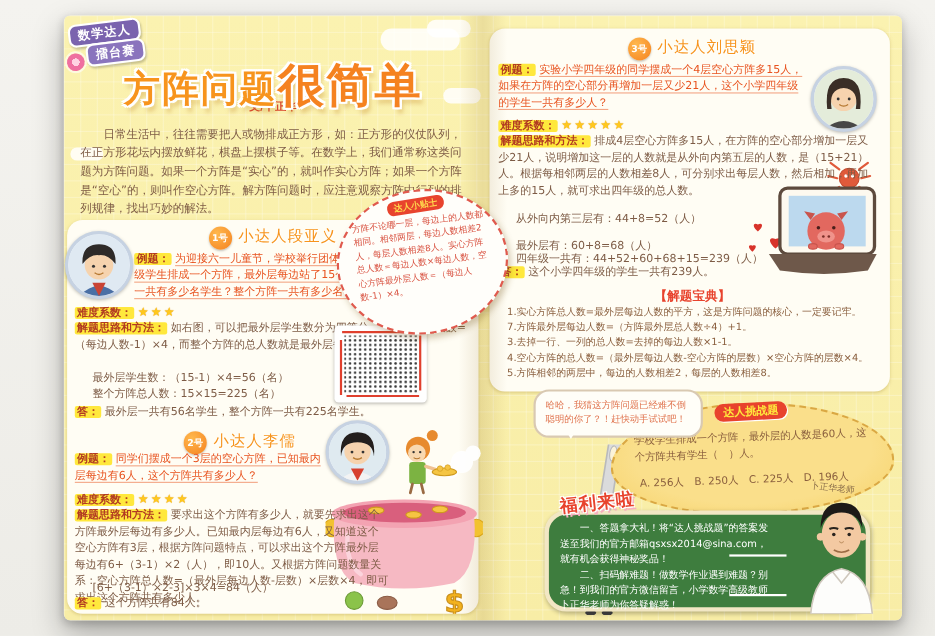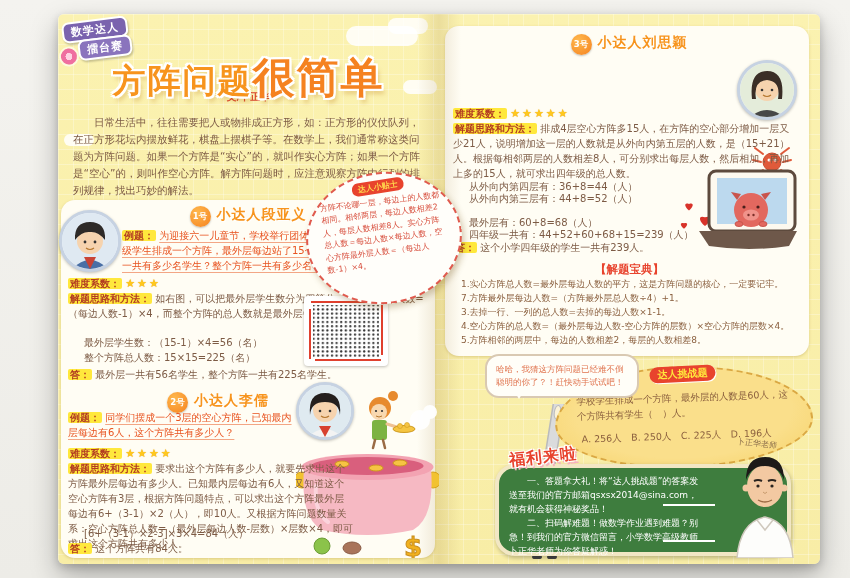--- a/index.html
+++ b/index.html
@@ -36,21 +36,21 @@
   .byline{position:absolute;top:76px;left:0;width:100%;text-align:center;font-size:10px;color:#d9452e;font-weight:bold}
   .intro{position:absolute;top:100px;left:15px;right:12px;font-size:10.5px;line-height:1.62;color:#7d5b45}
   .intro p{margin:0;text-indent:2em}
   
   .panel{position:absolute;background:#fffdf4;border-radius:14px;box-shadow:0 1px 3px rgba(170,140,60,.35)}
   
   .sec-head{position:absolute;display:flex;align-items:flex-start;gap:6px;justify-content:center;z-index:2}
   .num-badge{width:21px;height:21px;border-radius:50%;background:radial-gradient(circle at 35% 30%,#ffb84d,#f58220);
     color:#fff;font-size:8.5px;font-weight:bold;display:flex;align-items:center;justify-content:center;
     box-shadow:0 1px 2px rgba(0,0,0,.25);flex:0 0 auto}
-  .sec-name{color:#f7941d;font-weight:bold;font-size:14px;letter-spacing:1px;text-shadow:1px 1px 0 #fff}
+  .sec-name{color:#f7941d;font-weight:normal;font-size:14px;letter-spacing:1px;text-shadow:1px 1px 0 #fff}
   .lbl{background:#ffe83c;color:#b23b22;font-weight:bold;padding:0 2px;border-radius:2px}
   .ex{color:#e8531f;text-decoration:underline;text-decoration-color:#f3a685;text-underline-offset:3px}
   .bd{color:#7d5b45}
   .stars{color:#ffc81e;font-size:11px;letter-spacing:2px;text-shadow:0 0 1px #d98e00,1px 1px 0 #fff}
   .txt{position:absolute;font-size:10px;line-height:1.5;z-index:2}
   .calcline{position:absolute;font-size:10px;color:#7d5b45;z-index:2;white-space:nowrap}
   
   .photo{position:absolute;border-radius:50%;overflow:hidden;border:3px solid #c6d2e2;
     box-shadow:0 1px 3px rgba(0,0,0,.25);background:#eef3f8;z-index:3}
   
@@ -258,29 +258,32 @@
       <svg viewBox="0 0 54 54" width="54" height="54">
         <rect width="54" height="54" fill="#e4ecda"></rect>
         <path d="M10 54 Q27 40 44 54 Z" fill="#474747"></path>
         <circle cx="27" cy="26" r="12" fill="#f6d3ae"></circle>
         <path d="M12 36 Q9 8 27 8 Q45 8 42 36 L38 36 Q41 18 27 17 Q13 18 16 36 Z" fill="#3a2e26"></path>
         <circle cx="22" cy="27" r="1.3" fill="#333"></circle>
           <circle cx="32" cy="27" r="1.3" fill="#333"></circle>
         <path d="M23 32 Q27 35 31 32" stroke="#b5772f" stroke-width="1.2" fill="none"></path>
       </svg>
     </div>
+    <div class="txt" style="left:14px;top:42px;width:278px">
+      <span class="lbl">例题：</span>
+      <span class="ex">实验小学四年级的同学摆成一个4层空心方阵多15人，如果在方阵的空心部分再增加一层又少21人，这个小学四年级的学生一共有多少人？</span>
+    </div>
     <div class="txt" style="left:14px;top:92px">
       <span class="lbl">难度系数：</span>
       <span class="stars">★★★★★</span>
     </div>
     <div class="txt bd" style="left:14px;top:107px;width:342px">
       <span class="lbl">解题思路和方法：</span>
       <span>排成4层空心方阵多15人，在方阵的空心部分增加一层又少21人，说明增加这一层的人数就是从外向内第五层的人数，是（15+21）人。根据每相邻两层的人数相差8人，可分别求出每层人数，然后相加，再加上多的15人，就可求出四年级的总人数。</span>
     </div>
-    <div class="calcline" style="left:30px;top:166px">从外向内第四层有：36+8=44（人）</div>
     <div class="calcline" style="left:30px;top:178px">从外向内第三层有：44+8=52（人）</div>
     <div class="calcline" style="left:30px;top:202px">最外层有：60+8=68（人）</div>
     <div class="calcline" style="left:30px;top:214px">四年级一共有：44+52+60+68+15=239（人）</div>
     <div class="txt" style="left:14px;top:226px;width:320px">
       <span class="lbl">答：</span>
       <span class="bd">这个小学四年级的学生一共有239人。</span>
     </div>
 
     <div class="abs" style="left:312px;top:128px">
       <svg viewBox="0 0 42 42" width="42" height="42">

